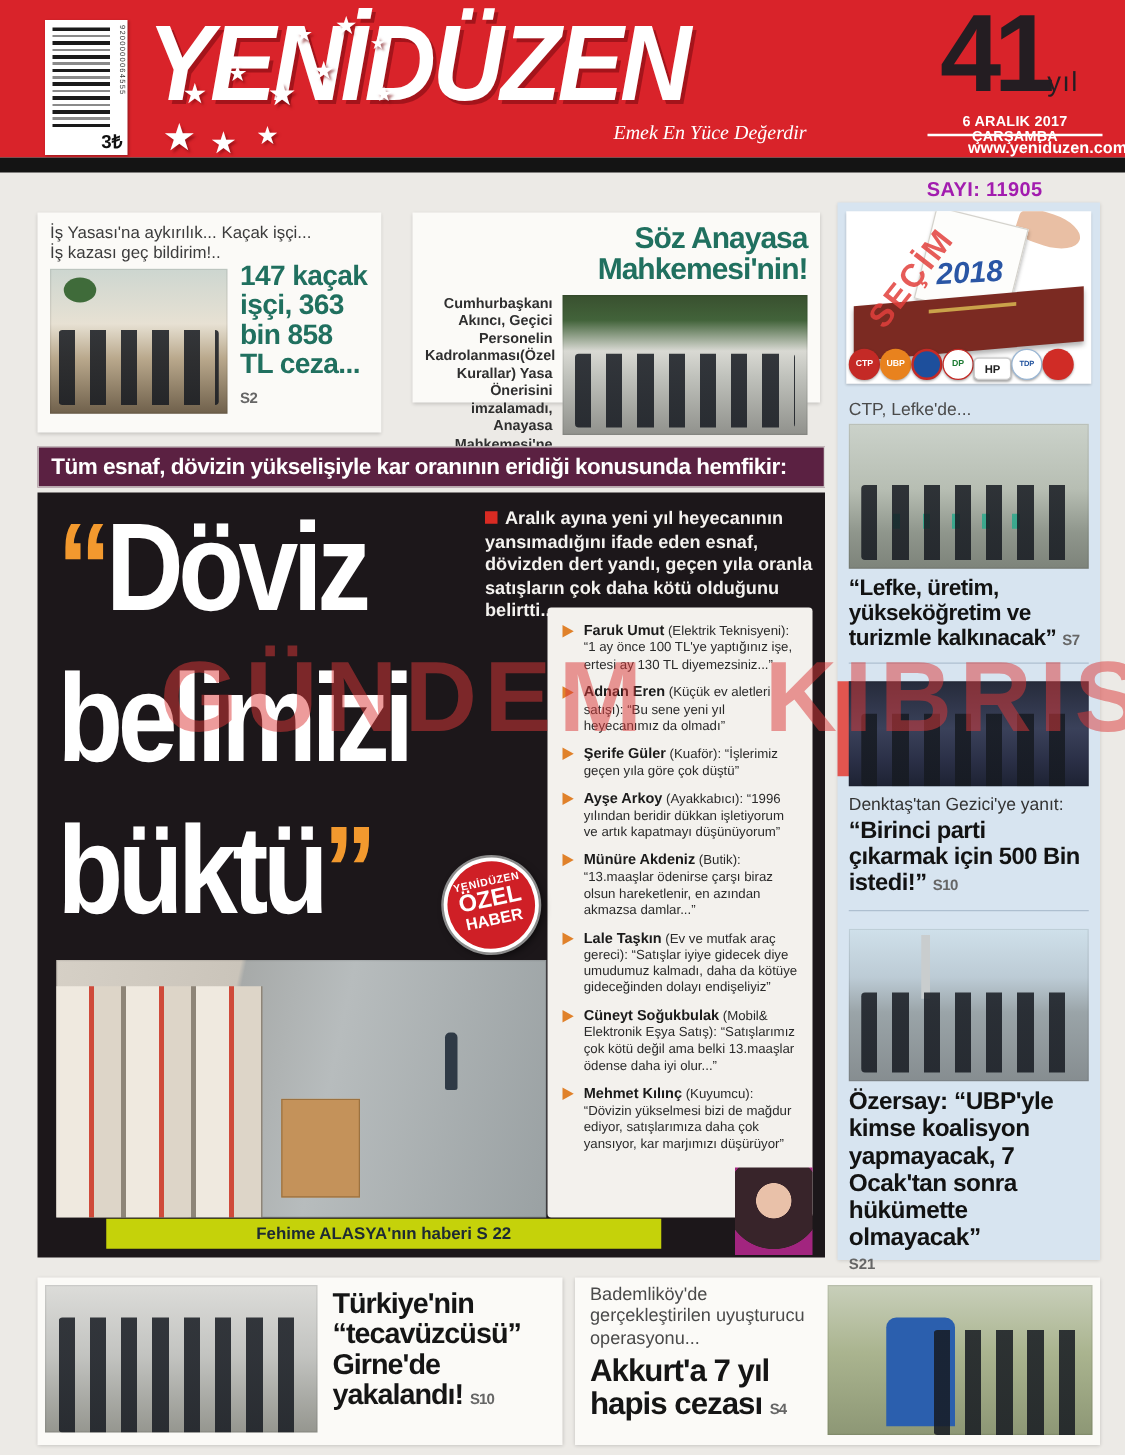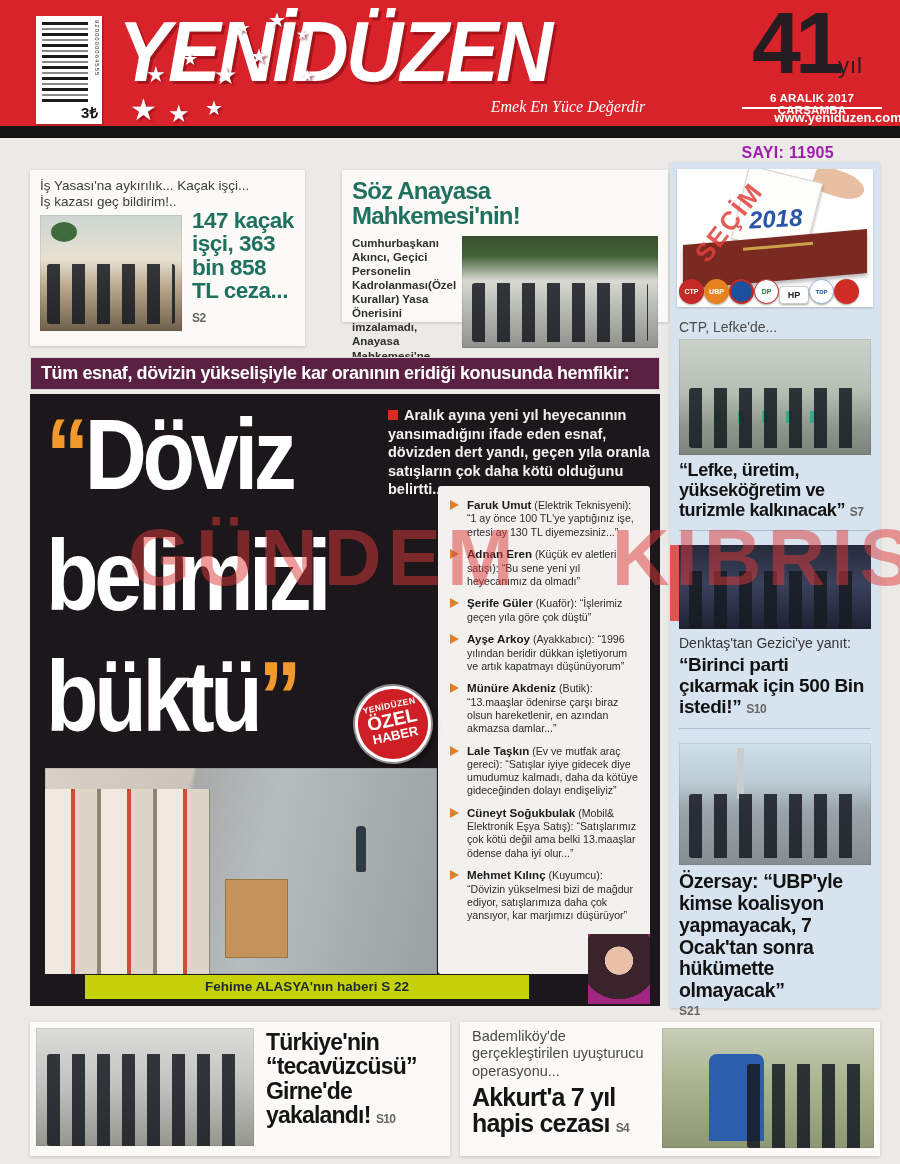--- a/index.html
+++ b/index.html
@@ -32,21 +32,21 @@
   .card{position:absolute;background:#fbfaf7;box-shadow:0 1px 3px rgba(0,0,0,.18);}
   .kicker{color:#3c3c3c;font-size:13.5px;line-height:1.15;}
   .pref{font-size:12px;color:#666;font-weight:bold;}
 
   
   .tl-card{left:30px;top:170px;width:275px;height:176px;padding:8px 10px;box-sizing:border-box;}
   .tl-head{color:#20705f;font-weight:bold;font-size:22.5px;line-height:1.04;letter-spacing:-.5px;}
   .ph-construction{float:left;width:142px;height:116px;margin:6px 10px 0 0;}
 
   
-  .tm-card{left:342px;top:170px;width:326px;height:152px;padding:8px 10px;box-sizing:border-box;}
+  .tm-card{left:330px;top:170px;width:326px;height:152px;padding:8px 10px;box-sizing:border-box;text-align:right;}
   .tm-head{color:#20705f;font-weight:bold;font-size:24px;letter-spacing:-.8px;line-height:1.05;}
   .tm-body{float:left;width:102px;font-size:11.5px;line-height:1.22;color:#2f2f2f;font-weight:bold;margin-top:8px;}
   .ph-crowd{float:right;width:196px;height:112px;margin-top:8px;}
 
   
   .banner{position:absolute;left:30px;top:357px;width:630px;height:33px;background:#5b2142;border:1px solid #d9d7d3;box-sizing:border-box;
     color:#fff;font-weight:bold;font-size:18px;line-height:30px;padding-left:10px;letter-spacing:-.4px;}
   .blackbox{position:absolute;left:30px;top:394px;width:630px;height:612px;background:#1c171a;}
   .bb-headline{position:absolute;left:16px;top:0px;width:420px;color:#fff;font-weight:bold;
     font-size:100px;line-height:121px;letter-spacing:-5px;transform:scaleX(.86);transform-origin:left top;white-space:nowrap;}

